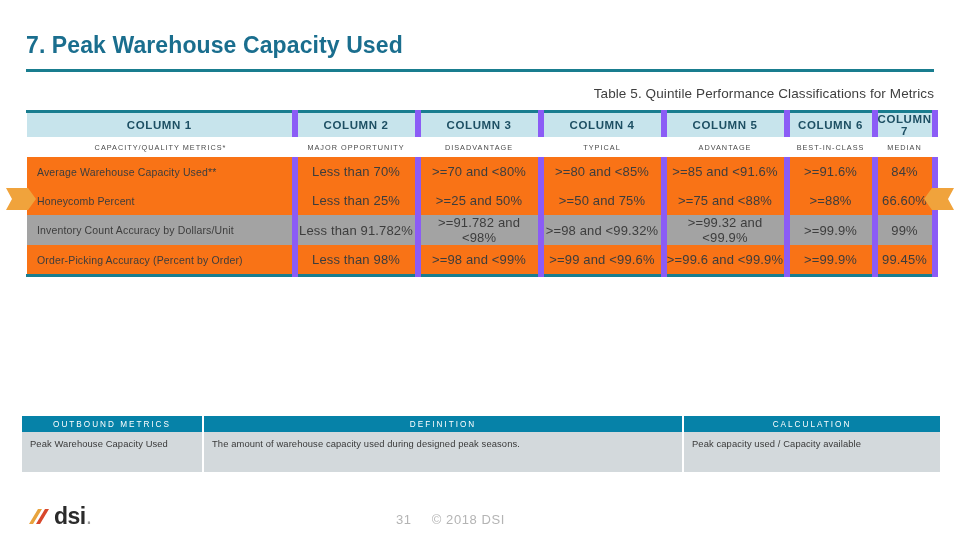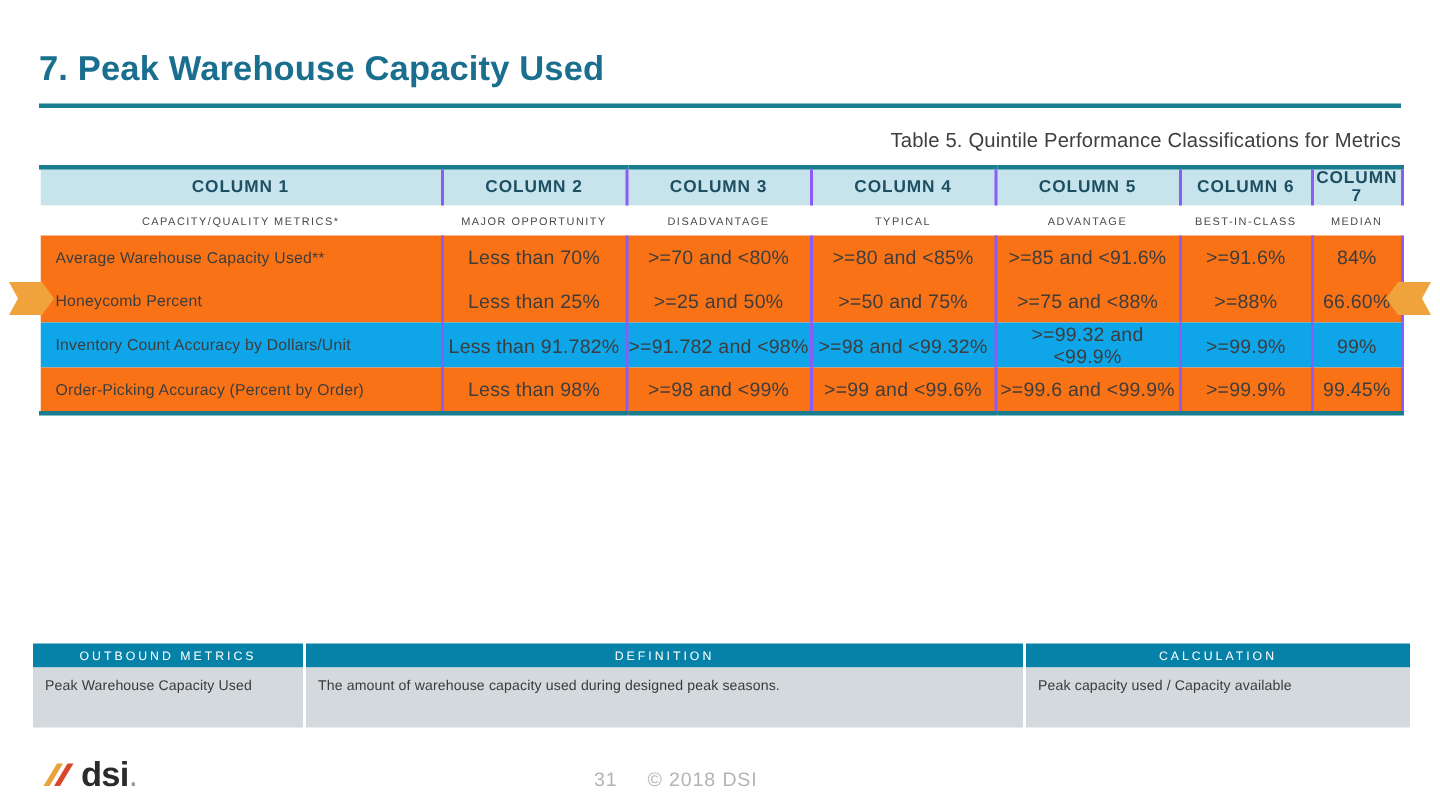--- a/index.html
+++ b/index.html
@@ -68,21 +68,21 @@
   table.qtable {
     border-collapse: collapse;
     width: 908px;
     table-layout: fixed;
   }
   table.qtable th,
   table.qtable td {
     padding: 0;
     vertical-align: middle;
     border-left: 1px solid #ffffff;
-    border-right: 2px solid #8b5cf6;
+    border-right: 6px solid #8b5cf6;
   }
   .qtable thead tr.colhead th {
     background: #c7e4ec;
     color: #1d4f63;
     font-size: 11.5px;
     font-weight: bold;
     letter-spacing: 0.6px;
     text-align: center;
     height: 20px;
     border-top: 3px solid #197d8f;
@@ -107,21 +107,21 @@
   }
   .qtable tbody td.metric-name {
     text-align: left;
     padding-left: 10px;
     font-size: 10.5px;
   }
   .qtable tbody tr.band-blue td {
     background: #f97316;
   }
   .qtable tbody tr.band-white td {
-    background: #0ea5e9;
+    background: #a3a3a3;
   }
   .qtable tbody tr.last-row td {
     border-bottom: 3px solid #197d8f;
   }
 
   
   .qtable tbody tr.highlight td {
     background: #ffffff;
     border-top: 2.5px solid #f0a33c;
     border-bottom: 2.5px solid #f0a33c;
@@ -151,21 +151,20 @@
     position: absolute;
     left: 20px;
     top: 416px;
     width: 918px;
   }
   table.dtable {
     border-collapse: separate;
     border-spacing: 2px 0;
     width: 918px;
     table-layout: fixed;
-    margin-top: 13px;
   }
   table.dtable th {
     background: #0682a8;
     color: #ffffff;
     font-size: 8.2px;
     letter-spacing: 2.0px;
     font-weight: normal;
     height: 16px;
     text-align: center;
     padding: 0;

